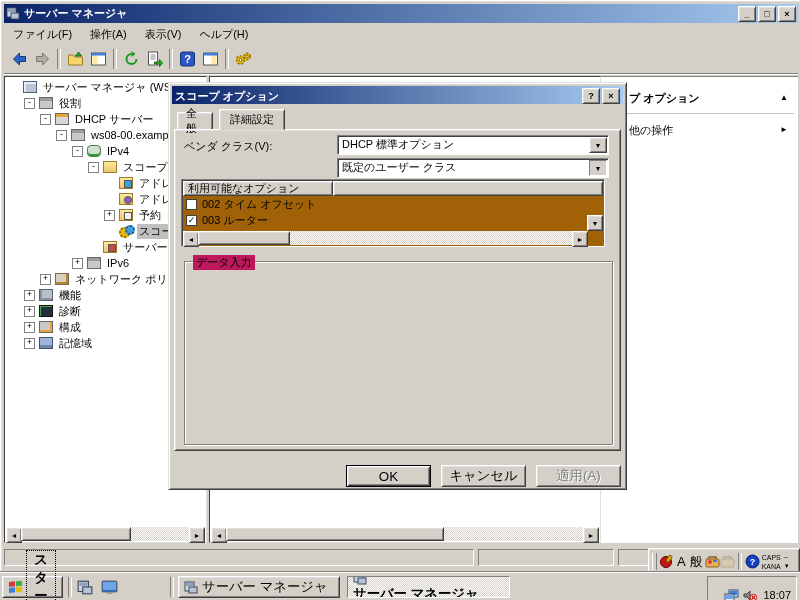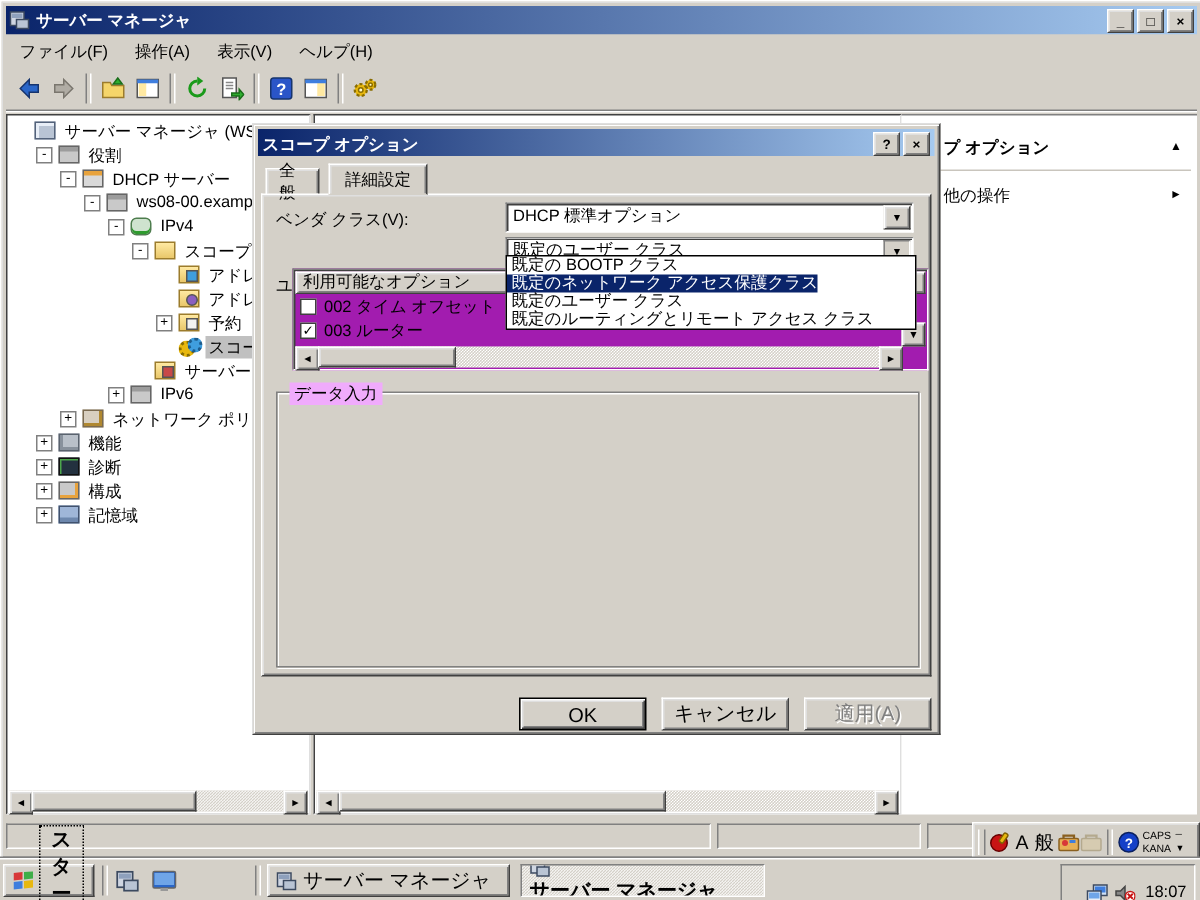--- a/index.html
+++ b/index.html
@@ -69,33 +69,33 @@
   
   .dialog{position:absolute;left:168px;top:82px;width:459px;height:408px;background:#d4d0c8;border:1px solid;border-color:#dfdfdf #404040 #404040 #dfdfdf;box-shadow:inset 1px 1px 0 #fff,inset -1px -1px 0 #808080;z-index:10;box-sizing:border-box;}
   .dlg-title{position:absolute;left:3px;top:3px;right:3px;height:18px;background:linear-gradient(90deg,#0a246a,#a6caf0);display:flex;align-items:flex-end;color:#fff;font-weight:bold;padding:0 3px;box-sizing:border-box;}
   .dlg-title .t-label{flex:1;}
   .tab{position:absolute;height:18px;top:29px;background:#d4d0c8;border:1px solid;border-color:#ffffff #404040 #d4d0c8 #ffffff;box-shadow:inset 1px 1px 0 #dfdfdf,inset -1px 0 0 #808080;display:flex;align-items:center;justify-content:center;padding:0 8px;box-sizing:border-box;}
   .tab.active{top:26px;height:21px;z-index:3;}
   .tab-frame{position:absolute;left:5px;top:46px;width:447px;height:322px;border:1px solid;border-color:#ffffff #404040 #404040 #ffffff;box-shadow:inset 1px 1px 0 #dfdfdf,inset -1px -1px 0 #808080;box-sizing:border-box;}
   .fld-label{position:absolute;white-space:nowrap;}
   .combo{position:absolute;height:20px;background:#fff;border:1px solid;border-color:#808080 #ffffff #ffffff #808080;box-shadow:inset 1px 1px 0 #404040;box-sizing:border-box;line-height:17px;padding-left:4px;white-space:nowrap;}
   .combo-btn{position:absolute;right:1px;top:1px;bottom:1px;width:16px;font-size:7px;}
-  .listview{position:absolute;left:26px;top:96px;width:424px;height:68px;background:#a21caf;border:1px solid;border-color:#808080 #ffffff #ffffff #808080;box-shadow:inset 1px 1px 0 #404040;box-sizing:border-box;}
+  .listview{position:absolute;left:12px;top:96px;width:424px;height:68px;background:#a16207;border:1px solid;border-color:#808080 #ffffff #ffffff #808080;box-shadow:inset 1px 1px 0 #404040;box-sizing:border-box;}
   .lv-header{position:absolute;left:1px;top:1px;right:1px;height:15px;display:flex;}
   .lv-hcell{background:#d4d0c8;border:1px solid;border-color:#ffffff #404040 #404040 #ffffff;box-shadow:inset 1px 1px 0 #dfdfdf,inset -1px -1px 0 #808080;box-sizing:border-box;padding:0 4px;line-height:13px;white-space:nowrap;overflow:hidden;}
   .lv-rows{position:absolute;left:1px;top:16px;right:16px;bottom:15px;overflow:hidden;}
   .lv-row{height:16px;display:flex;align-items:center;white-space:nowrap;}
   .cbx{width:9px;height:9px;flex:none;border:1px solid #404040;background:#fff;margin:0 5px 0 3px;font-size:9px;line-height:9px;text-align:center;font-weight:bold;box-sizing:content-box;}
   .lv-hscroll{position:absolute;left:1px;right:16px;bottom:1px;height:14px;background:#d4d0c8;background-image:linear-gradient(45deg,#fff 25%,transparent 25%,transparent 75%,#fff 75%),linear-gradient(45deg,#fff 25%,transparent 25%,transparent 75%,#fff 75%);background-size:2px 2px;background-position:0 0,1px 1px;}
   .lv-vsbtn{position:absolute;right:1px;bottom:15px;width:14px;height:14px;font-size:7px;}
   .dropdown{position:absolute;left:168px;top:87px;width:272px;background:#fff;border:1px solid #000;z-index:6;}
   .dd-item{height:12px;line-height:12px;padding-left:3px;white-space:nowrap;overflow:hidden;}
   .dd-item.sel{background:#0a246a;color:#fff;}
   .groupbox{position:absolute;left:15px;top:178px;width:429px;height:184px;border:1px solid #808080;box-shadow:1px 1px 0 #ffffff,inset 1px 1px 0 #ffffff;box-sizing:border-box;}
-  .gb-label{position:absolute;left:8px;top:-7px;background:#f0abfc;padding:0 3px;}
+  .gb-label{position:absolute;left:8px;top:-7px;background:#be185d;padding:0 3px;}
   .dlg-btn{position:absolute;top:382px;width:85px;height:22px;}
   .dlg-btn.default{border:1px solid #000;box-shadow:inset 1px 1px 0 #fff,inset -1px -1px 0 #404040,inset 2px 2px 0 #dfdfdf,inset -2px -2px 0 #808080;}
   .dlg-btn.disabled{color:#808080;text-shadow:1px 1px 0 #ffffff;}
 
   
   .langbar{position:absolute;left:648px;top:548px;width:152px;height:27px;background:#d4d0c8;border:1px solid;border-color:#ffffff #404040 #404040 #ffffff;box-shadow:inset 1px 1px 0 #dfdfdf,inset -1px -1px 0 #808080;z-index:20;display:flex;align-items:center;box-sizing:border-box;padding:0 2px;}
   .lb-grip{width:3px;height:17px;border-left:1px solid #fff;border-right:1px solid #808080;margin:0 3px 0 1px;}
   .lb-mode{font-size:13px;margin:0 2px;line-height:13px;}
   .lb-sep{width:2px;height:17px;border-left:1px solid #808080;border-right:1px solid #fff;margin:0 3px;}
   .lb-caps{display:flex;flex-direction:column;font-size:7px;line-height:9px;margin-left:2px;}
@@ -365,21 +365,20 @@
           </span>
         </div>
       <span class="lv-vsbtn btn">▼</span>
       <div class="lv-hscroll">
         <span class="sbtn btn" style="left:0;">◄</span>
         <span class="sthumb" style="left:15px;width:92px;"></span>
         <span class="sbtn btn" style="right:0;">►</span>
       </div>
     </div>
 
-    <div class="dropdown"><span class="dd-item">既定の BOOTP クラス</span><span class="dd-item sel">既定のネットワーク アクセス保護クラス</span><span class="dd-item">既定のユーザー クラス</span><span class="dd-item">既定のルーティングとリモート アクセス クラス</span></div>
 
     <div class="groupbox">
       <span class="gb-label">データ入力</span>
     </div>
 
     <button class="dlg-btn btn default" style="left:177px;">OK</button>
     <button class="dlg-btn btn" style="left:272px;">キャンセル</button>
     <button class="dlg-btn btn disabled" style="left:367px;">適用(A)</button>
   </div>
 

